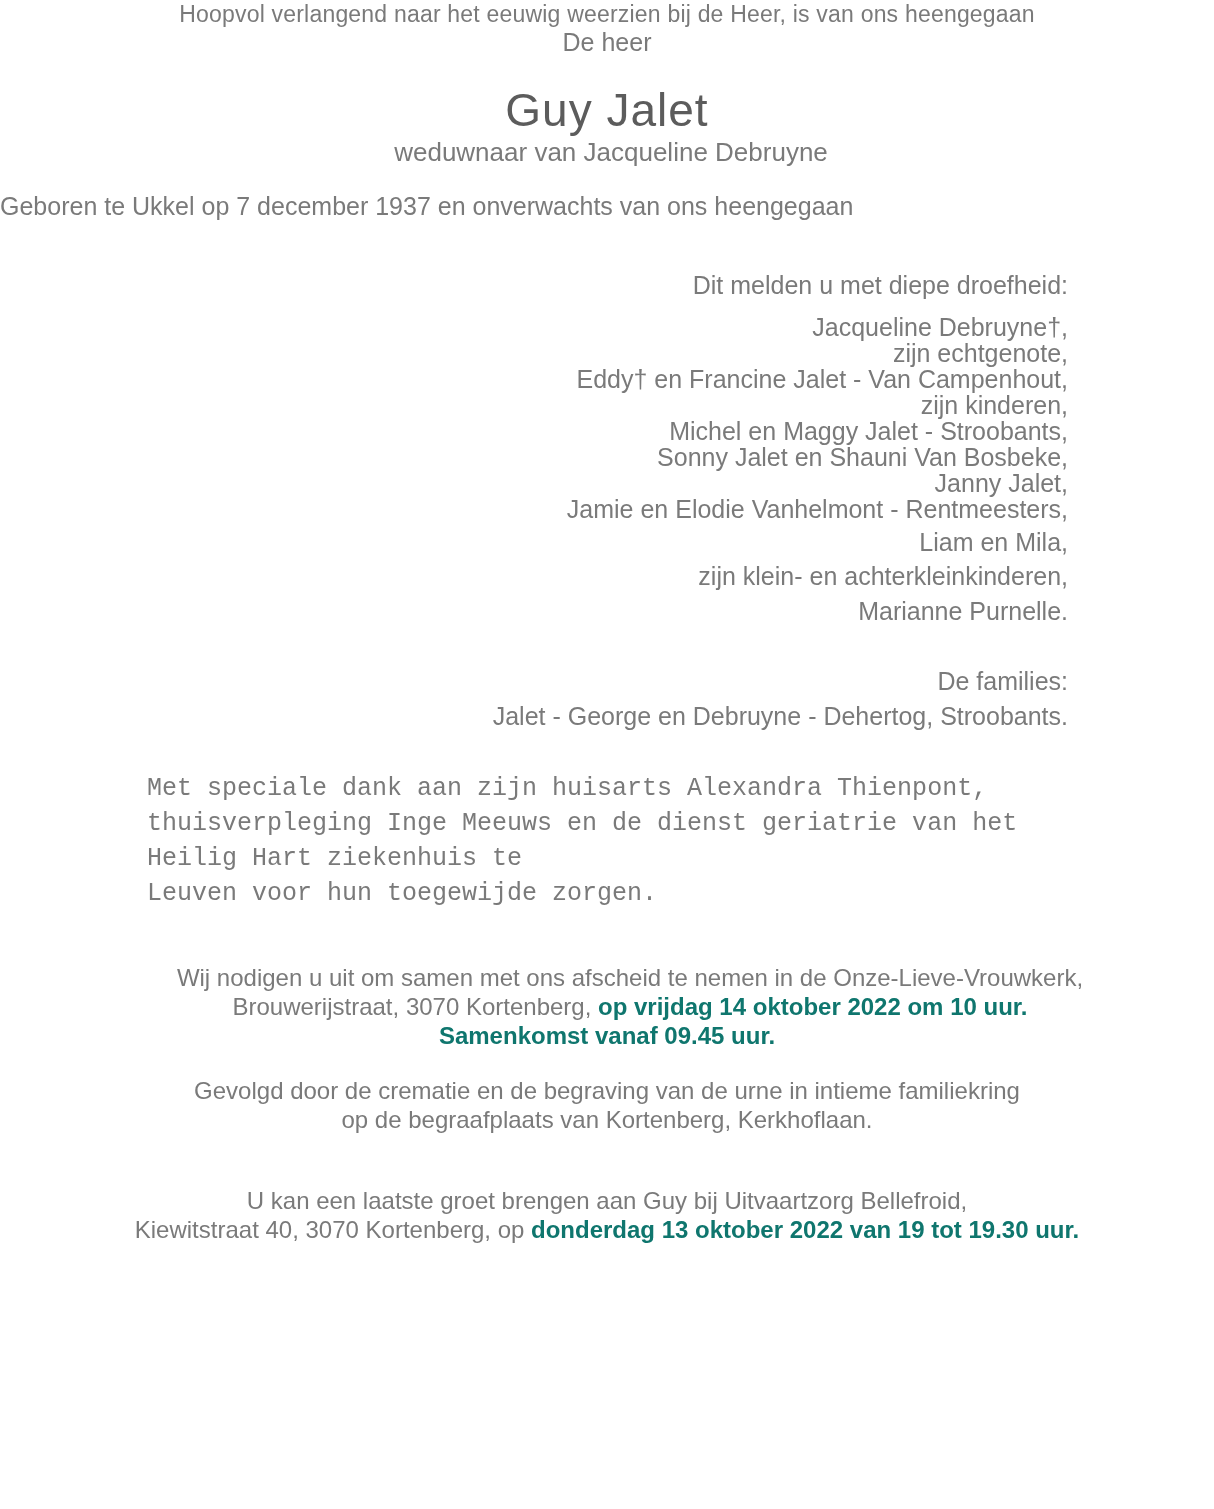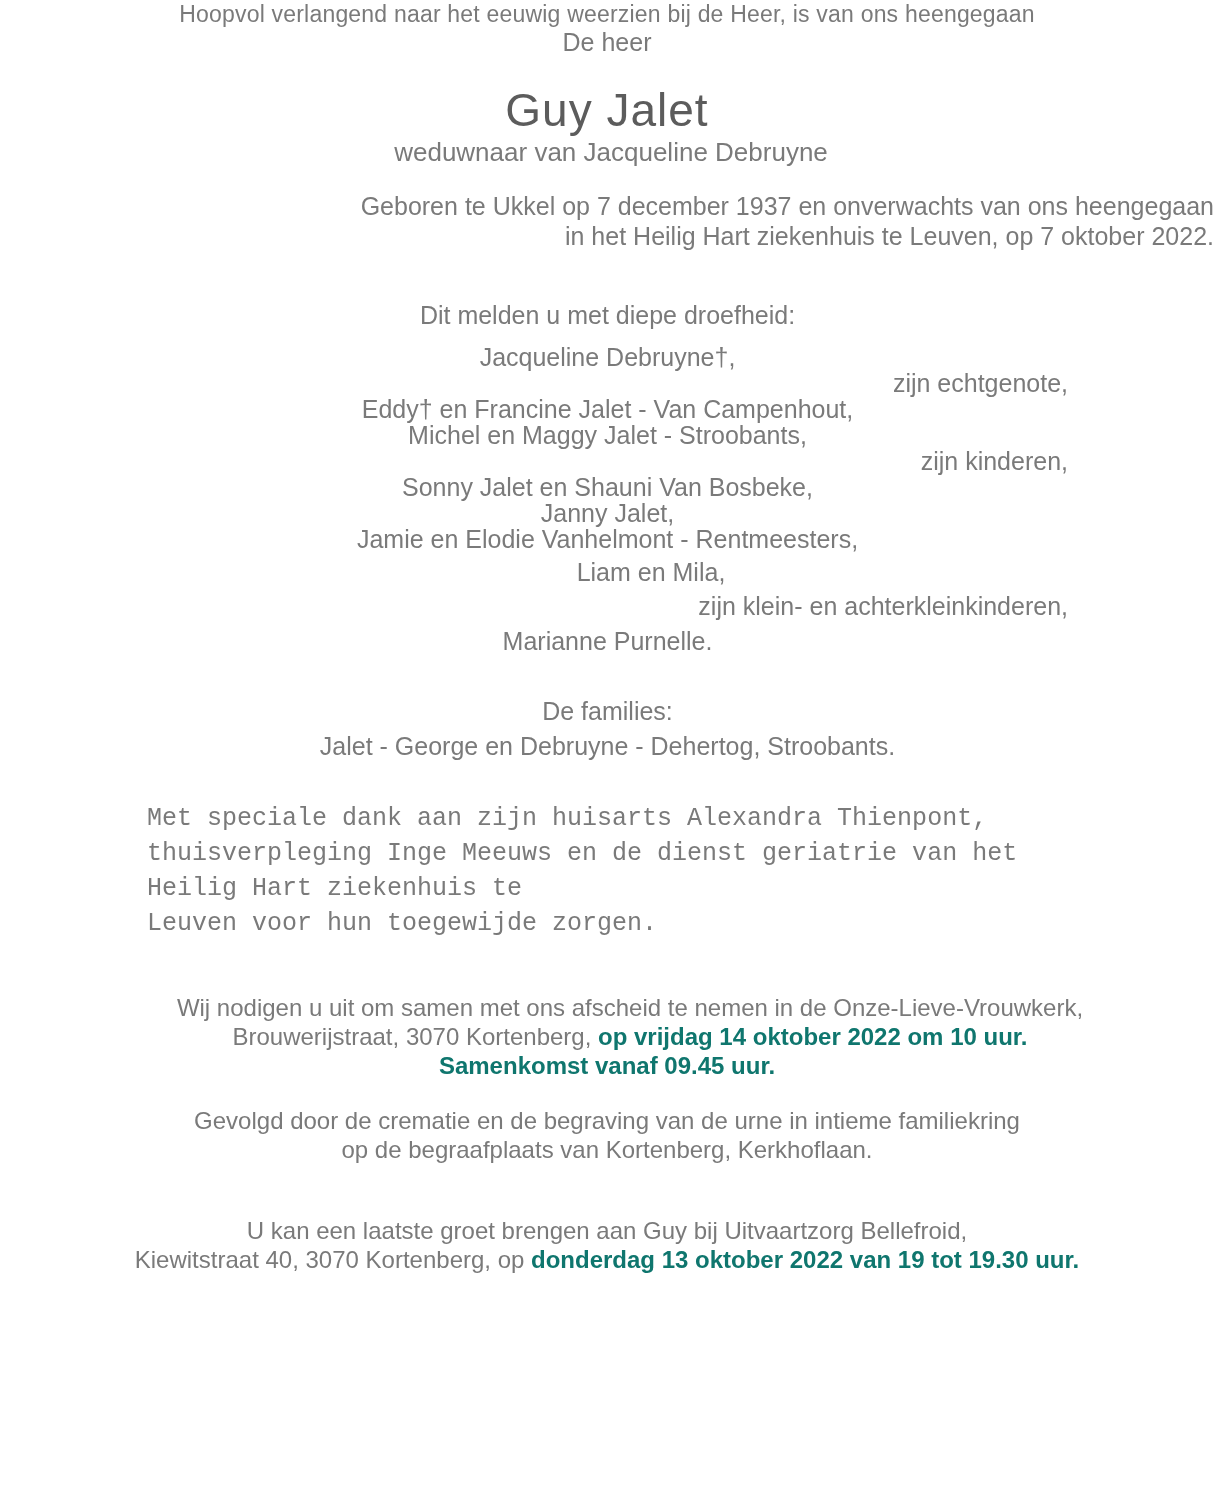--- a/index.html
+++ b/index.html
@@ -54,30 +54,30 @@
     font-size: 26px;
     line-height: 30px;
     text-align: center;
     padding-left: 8px;
   }
 
   .birth-death {
     margin-top: 24px;
     font-size: 25px;
     line-height: 30px;
-    text-align: right;
+    text-align: left;
   }
 
   
   .announcement {
     margin: 51px 146px 0 147px; 
     font-size: 25px;
     line-height: 26px;
   }
-  .announcement .row { text-align: center; }
+  .announcement .row { text-align: right; }
   .announcement .row.right { text-align: right; }
   .announcement .row.indented { padding-left: 87px; }
   .announcement .spouse-name { margin-top: 16px; }
   .announcement .great-grandchildren { margin-top: 7px; }
   .announcement .descendants-role { margin-top: 8px; }
   .announcement .other-mourner { margin-top: 9px; }
   .announcement .families-label { margin-top: 44px; }
   .announcement .families-names { margin-top: 9px; }
 
   .thanks {
@@ -127,30 +127,29 @@
   <p class="quote">Hoopvol verlangend naar het eeuwig weerzien bij de Heer, is van ons heengegaan</p>
 
   <p class="salutation">De heer</p>
 
   <h1 class="deceased-name">Guy Jalet</h1>
 
   <p class="relation">weduwnaar van Jacqueline Debruyne</p>
 
   <div class="birth-death">
     <p>Geboren te Ukkel op 7 december 1937 en onverwachts van ons heengegaan</p>
-    <p>in het Heilig Hart ziekenhuis te Leuven, op 7 oktober 2022.</p>
   </div>
 
   <div class="announcement">
     <p class="row intro">Dit melden u met diepe droefheid:</p>
     <p class="row spouse-name">Jacqueline Debruyne†,</p>
     <p class="row right">zijn echtgenote,</p>
     <p class="row">Eddy† en Francine Jalet - Van Campenhout,</p>
+    <p class="row right">zijn kinderen,</p>
     <p class="row">Michel en Maggy Jalet - Stroobants,</p>
-    <p class="row right">zijn kinderen,</p>
     <p class="row">Sonny Jalet en Shauni Van Bosbeke,</p>
     <p class="row">Janny Jalet,</p>
     <p class="row">Jamie en Elodie Vanhelmont - Rentmeesters,</p>
     <p class="row indented great-grandchildren">Liam en Mila,</p>
     <p class="row right descendants-role">zijn klein- en achterkleinkinderen,</p>
     <p class="row other-mourner">Marianne Purnelle.</p>
     <p class="row families-label">De families:</p>
     <p class="row families-names">Jalet - George en Debruyne - Dehertog, Stroobants.</p>
   </div>
 

